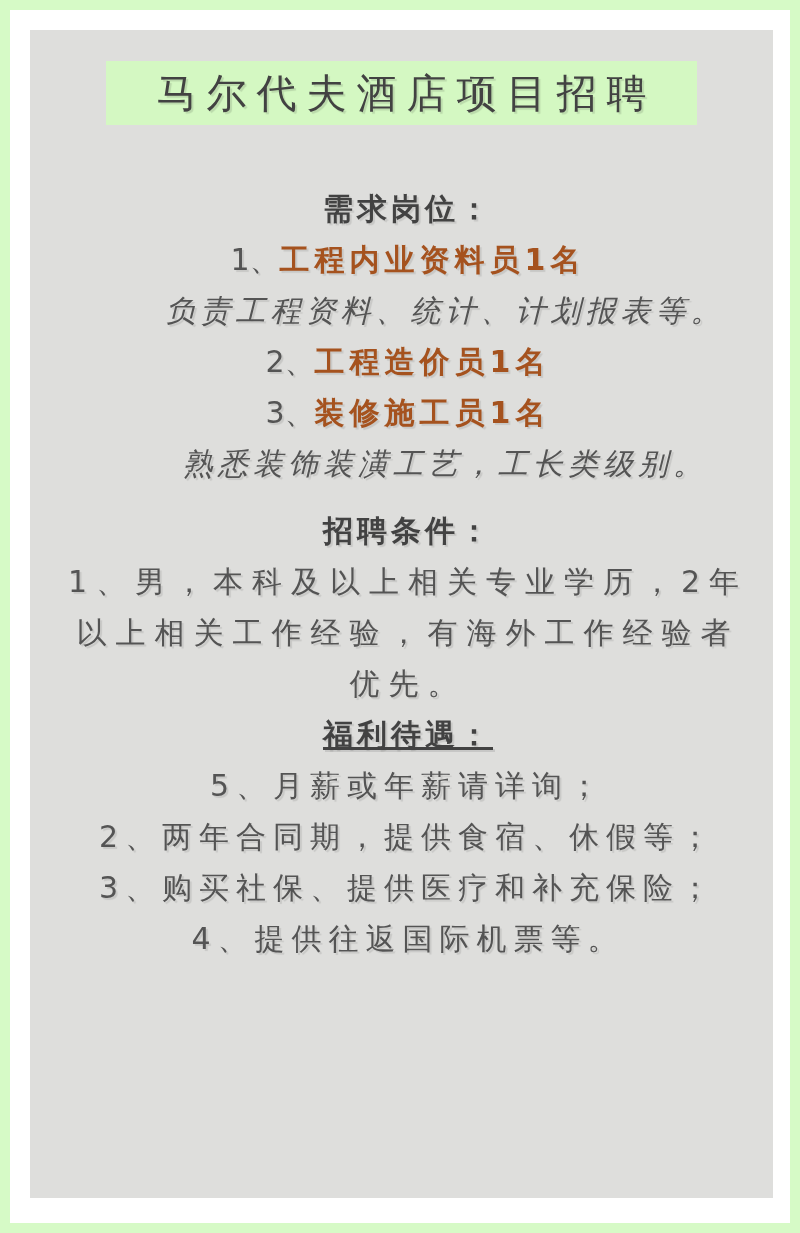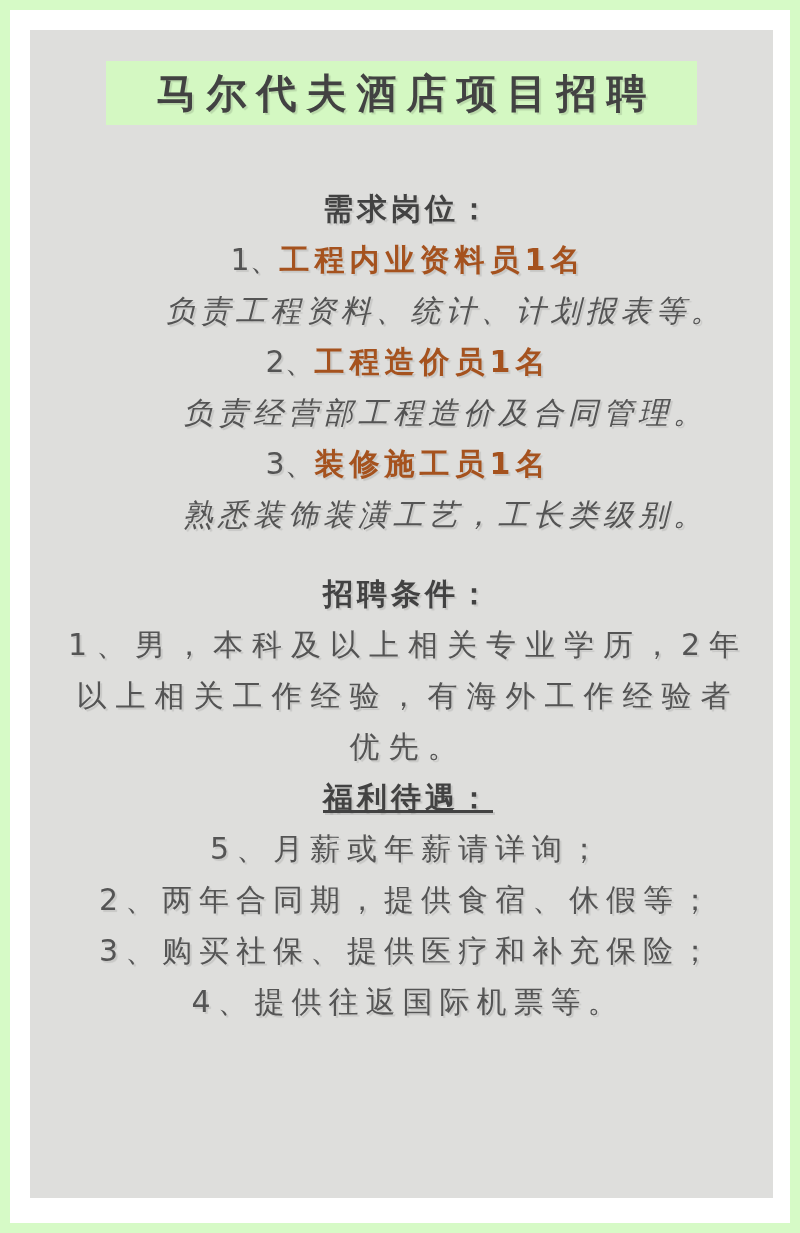--- a/index.html
+++ b/index.html
@@ -31,21 +31,21 @@
   }
   .title-banner{
     position:absolute;
     left:76px;top:31px;
     width:591px;height:64px;
     background:var(--banner-green);
     display:flex;align-items:center;justify-content:center;
   }
   .title-banner .title-text{
     font-size:40px;
-    font-weight:bold;
+    font-weight:normal;
     color:var(--heading-text);
     letter-spacing:10px;
     text-indent:10px;
     white-space:nowrap;
     text-shadow:2px 2px 1px rgba(0,0,0,0.12);
   }
   .content{
     position:absolute;
     left:28px;top:153px;
     width:700px;
@@ -80,21 +80,21 @@
     padding-left:75px;
     letter-spacing:5px;
     font-style:italic;
   }
   .para-line{
     letter-spacing:9px;
   }
   .benefit-line{
     letter-spacing:7px;
   }
-  .gap-requirements{margin-top:28px;}
+  .gap-requirements{margin-top:16px;}
   .gap-benefits{text-decoration:underline;}
 </style>
 </head>
 <body>
 
 <div class="white-frame"></div>
 
 <div class="panel">
 
   <div class="title-banner">
@@ -106,21 +106,20 @@
     <div class="row section-heading">需求岗位：</div>
 
     <div class="row">
       <span class="job-num">1、</span><span class="job-title">工程内业资料员1名</span>
     </div>
     <div class="row job-desc">负责工程资料、统计、计划报表等。</div>
 
     <div class="row">
       <span class="job-num">2、</span><span class="job-title">工程造价员1名</span>
     </div>
-    <div class="row job-desc">负责经营部工程造价及合同管理。</div>
 
     <div class="row">
       <span class="job-num">3、</span><span class="job-title">装修施工员1名</span>
     </div>
     <div class="row job-desc">熟悉装饰装潢工艺，工长类级别。</div>
 
     <div class="row section-heading gap-requirements">招聘条件：</div>
 
     <div class="row para-line">1、男，本科及以上相关专业学历，2年</div>
     <div class="row para-line">以上相关工作经验，有海外工作经验者</div>

